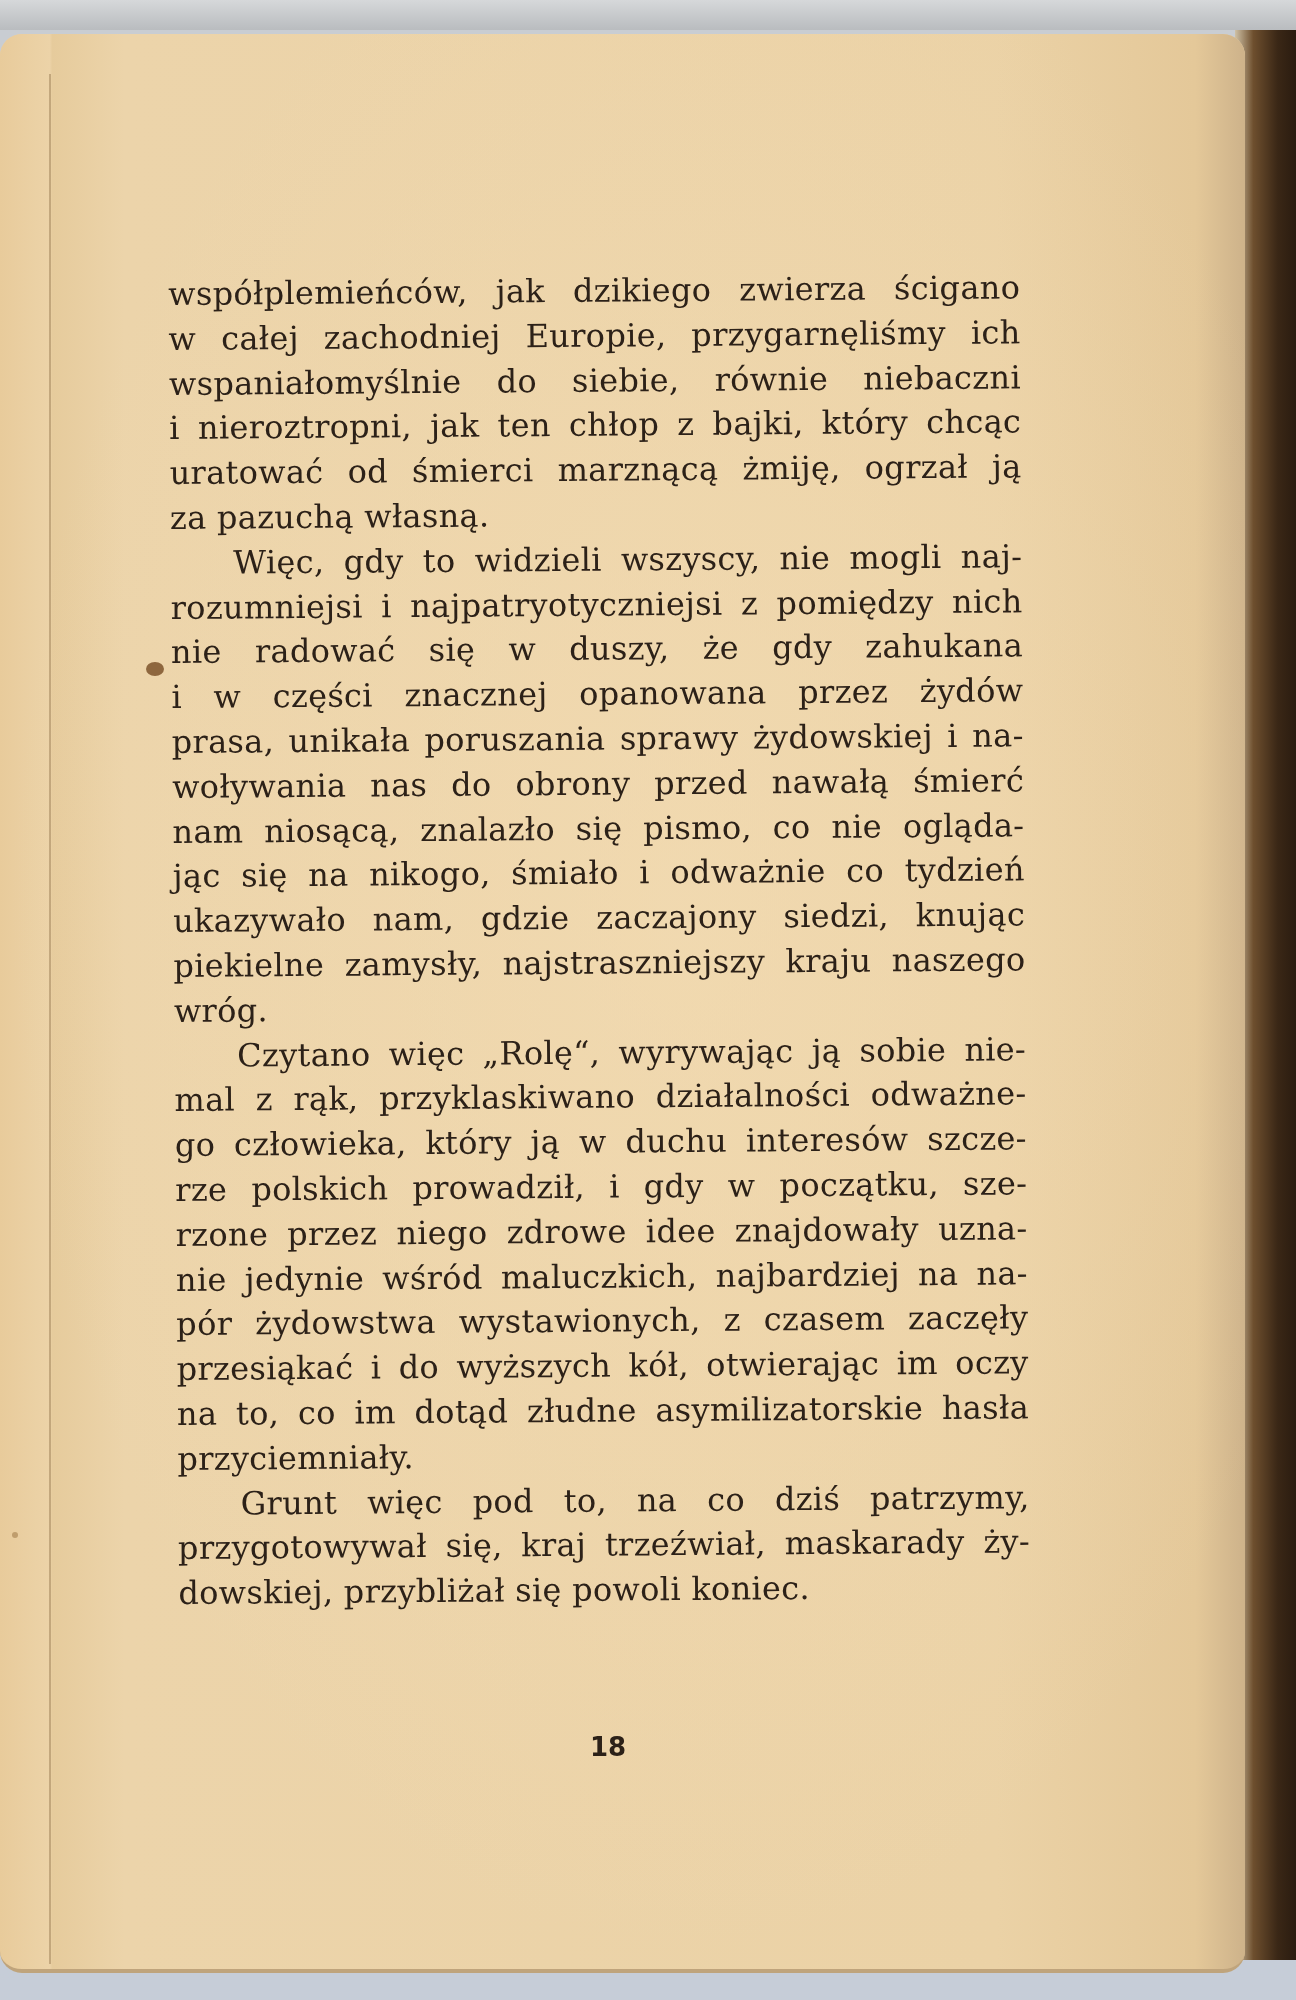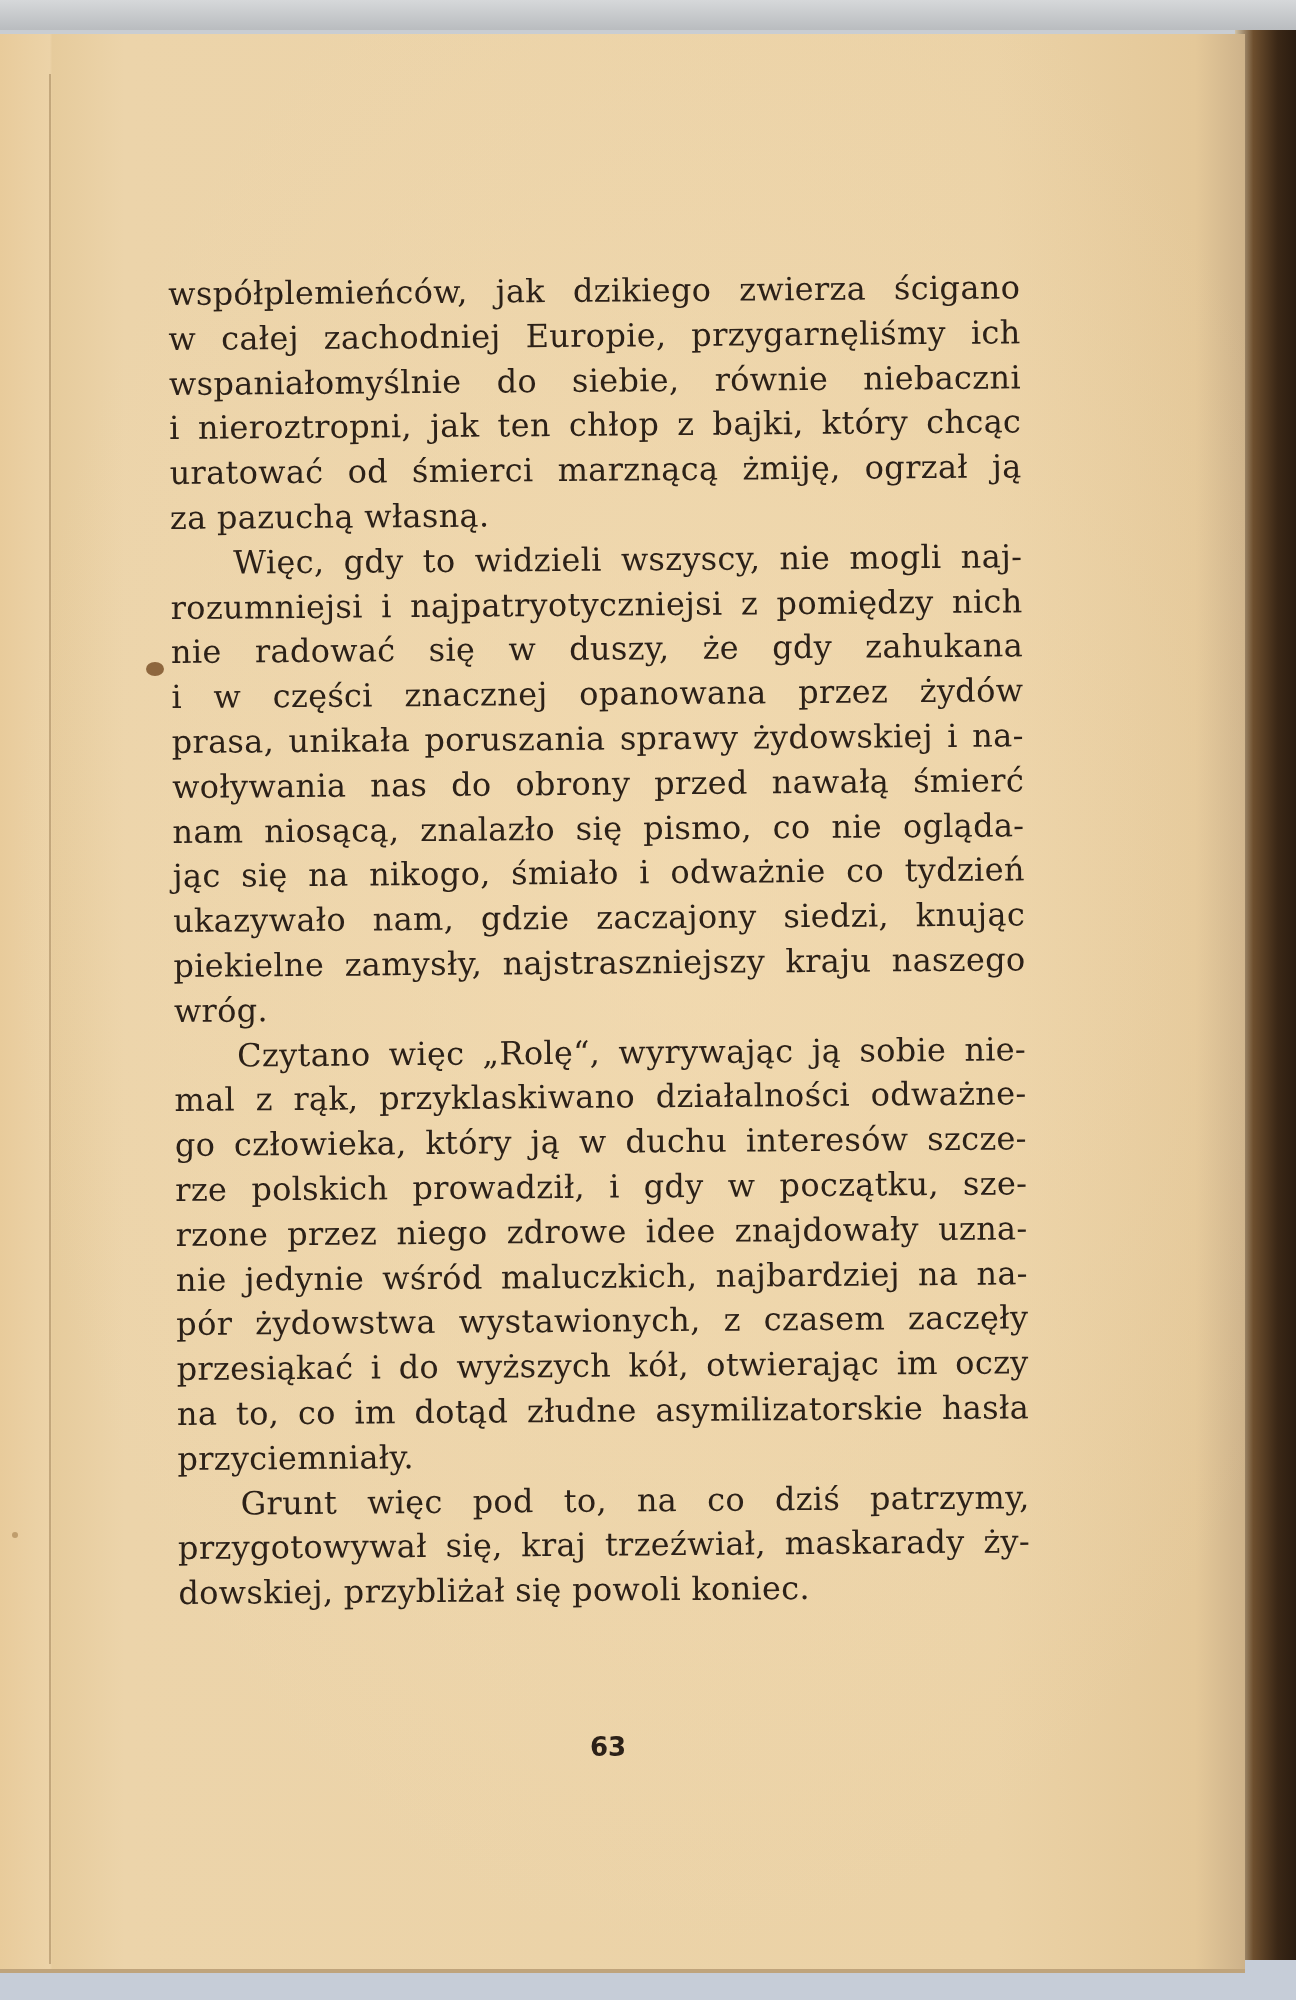--- a/index.html
+++ b/index.html
@@ -20,20 +20,21 @@
     position: absolute; left: 1235px; top: 30px; width: 61px; height: 1970px;
     background: linear-gradient(90deg, #cfc1a5 0%, #6e4f2e 30%, #3a2716 70%, #2a1c10 100%);
   }
   .page {
     position: absolute; left: 0; top: 34px; width: 1245px; height: 1935px;
     background: #e9cfa4;
     background-image:
       radial-gradient(ellipse at 55% 45%, rgba(245,222,182,0.55), rgba(230,200,150,0) 70%),
       linear-gradient(90deg, #e8cb9b 0%, #ecd3a8 4%, #e6cb9c 4.2%, #ecd4aa 10%, #ebd2a6 80%, #e4c899 96%, #cdb28a 100%);
     border-bottom: 4px solid #bfa47c;
+    border-radius: 22px;
   }
   .gutter-line {
     position: absolute; left: 49px; top: 40px; width: 2px; height: 1890px;
     background: rgba(120,90,50,0.35);
   }
   .text-block {
     position: absolute; left: 168px; top: 238px; width: 852px;
     transform: rotate(-0.45deg); transform-origin: 0 0;
     color: #2c2118;
     font-size: 32px;
@@ -102,14 +103,14 @@
         <span class="line">na to, co im dotąd złudne asymilizatorskie hasła</span>
         <span class="line last">przyciemniały.</span>
       </div>
       <div>
         <span class="line indent">Grunt więc pod to, na co dziś patrzymy,</span>
         <span class="line">przygotowywał się, kraj trzeźwiał, maskarady ży-</span>
         <span class="line last">dowskiej, przybliżał się powoli koniec.</span>
       </div>
     </div>
 
-  <div class="page-number">63</div>
+  <div class="page-number">18</div>
 </div>
 
 </body></html>

